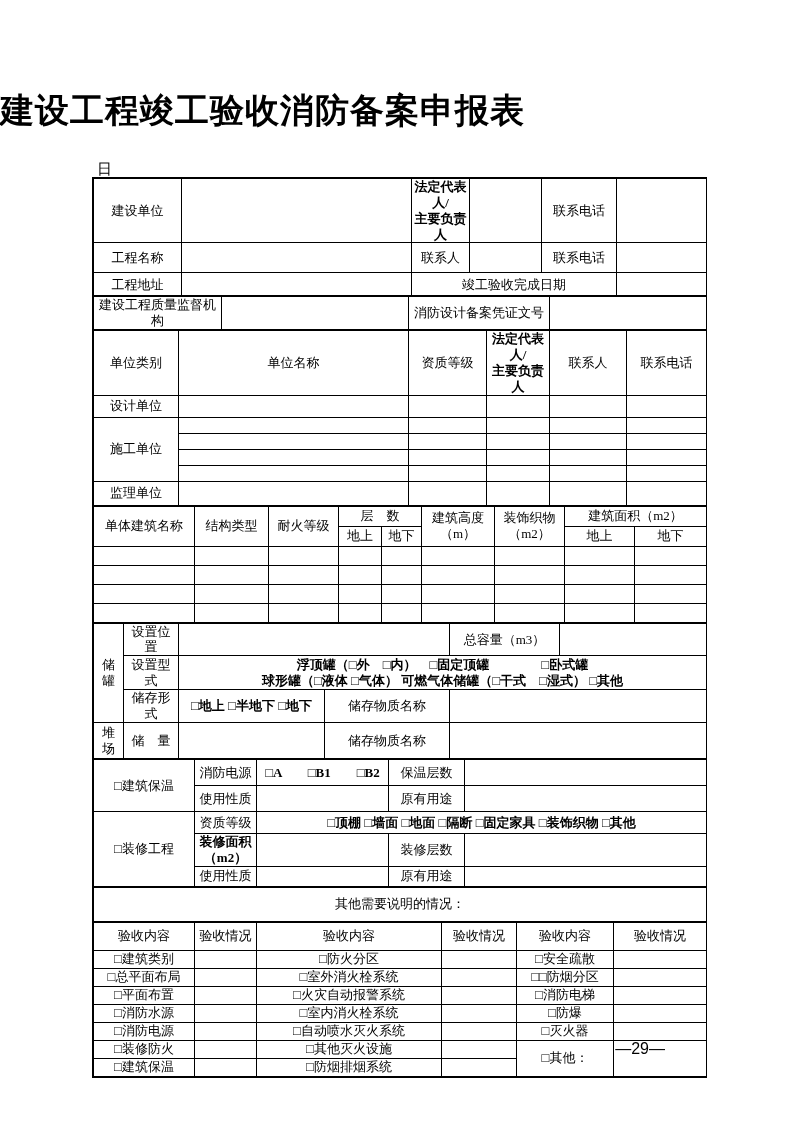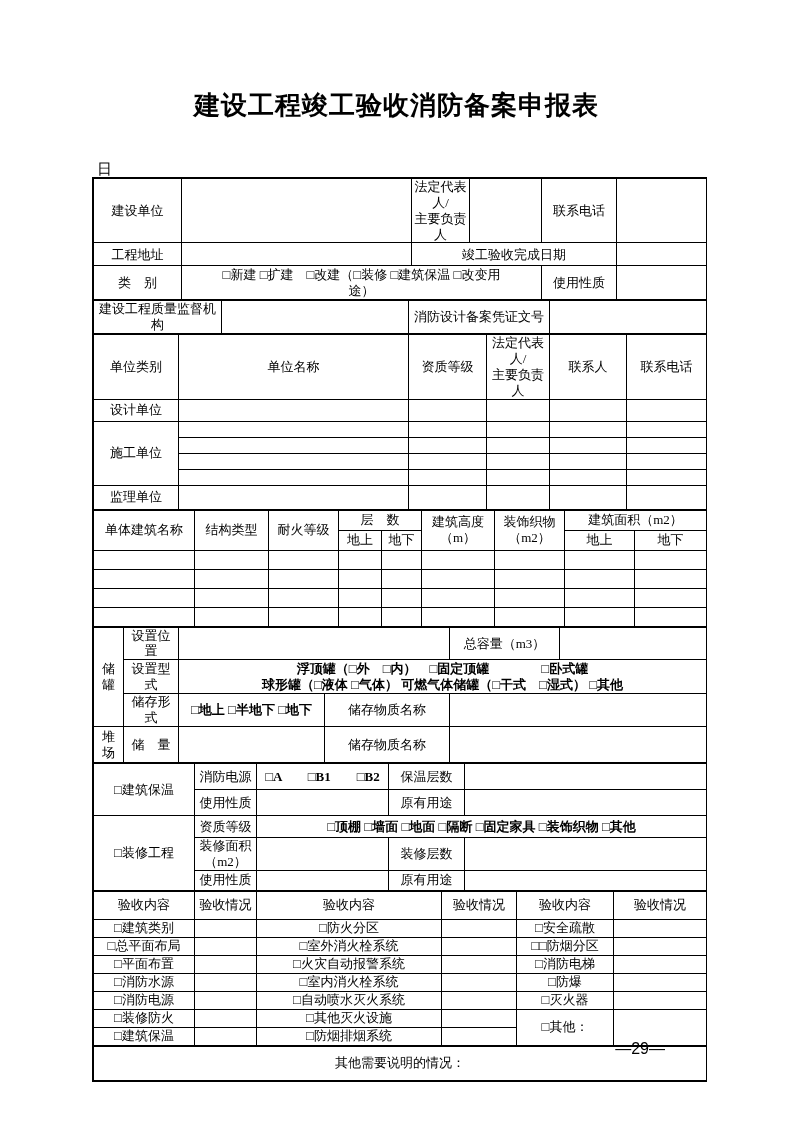--- a/index.html
+++ b/index.html
@@ -2,21 +2,21 @@
 <html><head>
 <meta charset="utf-8">
 <style>
   html,body { margin:0; padding:0; background:#888; }
   .page {
     position:relative; width:793px; height:1122px; margin:0 auto;
     background:#ffffff; font-family:"Liberation Serif", serif; color:#000;
   }
   .title {
     position:absolute; top:88px; left:0; width:100%;
-    text-align:center; font-size:26px; font-weight:bold;
+    text-align:left; font-size:34px; font-weight:bold;
     font-family:"Liberation Sans", sans-serif; letter-spacing:1px;
   }
   .subheader {
     position:absolute; top:138px; left:92px; width:613px;
     font-size:15px; display:flex; justify-content:space-between;
   }
   .subheader .left-part { padding-left:32px; }
   .subheader .right-part { padding-right:18px; }
   .subheader .yr { margin-left:52px; }
   .subheader .mo { margin-left:32px; }
@@ -24,21 +24,21 @@
   .form-wrap {
     position:absolute; top:177px; left:92px; width:613px;
     border:1px solid #000;
   }
   table.sec { border-collapse:collapse; table-layout:fixed; width:613px; }
   table.sec td {
     border:1px solid #000; text-align:center; vertical-align:middle;
     font-size:13px; line-height:1.22; padding:0 2px; overflow:hidden;
     white-space:pre-line;
   }
-  td.sm { font-size:10.5px; line-height:1.15; }
+  td.sm { font-size:10.5px; line-height:1.15;font-weight:bold; }
   td.left { text-align:left; padding-left:4px;font-weight:bold; }
   td.top-left { text-align:left; vertical-align:top; padding:2px 4px; }
   .pageno {
     position:absolute; top:1040px; right:128px; font-size:16px;
     font-family:"Liberation Sans", sans-serif;
   }
 </style>
 </head>
 <body>
 
@@ -62,31 +62,32 @@
       <tbody>
           <tr style="height:34px">
         <td>建设单位</td>
         <td></td>
         <td class="sm">法定代表人/
 主要负责人</td>
         <td></td>
         <td>联系电话</td>
         <td></td>
       </tr>
+      <tr style="height:30px">
+        <td>工程名称</td>
+        <td></td>
+        <td>联系人</td>
+        <td></td>
+        <td>联系电话</td>
+        <td></td>
+      </tr>
       <tr style="height:23px">
         <td>工程地址</td>
         <td></td>
         <td colspan="3">竣工验收完成日期</td>
-        <td></td>
-      </tr>
-      <tr style="height:34px">
-        <td>类　别</td>
-        <td colspan="3">□新建 □扩建　□改建（□装修 □建筑保温 □改变用
-途）</td>
-        <td>使用性质</td>
         <td></td>
       </tr>
     </tbody>
       </table>
 
     <table class="sec">
       <colgroup>
           <col style="width:128px">
           <col style="width:187px">
           <col style="width:141px">
@@ -324,20 +325,31 @@
         <td>使用性质</td>
         <td></td>
         <td>原有用途</td>
         <td></td>
       </tr>
     </tbody>
       </table>
 
     <table class="sec">
       <colgroup>
+          <col style="width:613px">
+        </colgroup>
+      <tbody>
+          <tr style="height:34px">
+        <td class="top-left">其他需要说明的情况：</td>
+      </tr>
+    </tbody>
+      </table>
+
+    <table class="sec">
+      <colgroup>
           <col style="width:101px">
           <col style="width:62px">
           <col style="width:185px">
           <col style="width:75px">
           <col style="width:97px">
           <col style="width:93px">
         </colgroup>
       <tbody>
           <tr style="height:28px">
         <td>验收内容</td>
@@ -397,28 +409,17 @@
       </tr>
       <tr style="height:18px">
         <td>□建筑保温</td>
             <td></td>
         <td>□防烟排烟系统</td>
             <td></td>
       </tr>
     </tbody>
       </table>
 
-    <table class="sec">
-      <colgroup>
-          <col style="width:613px">
-        </colgroup>
-      <tbody>
-          <tr style="height:34px">
-        <td class="top-left">其他需要说明的情况：</td>
-      </tr>
-    </tbody>
-      </table>
-
   </div>
 
   <div class="pageno">—29—</div>
 
 </div>
 
 </body></html>

